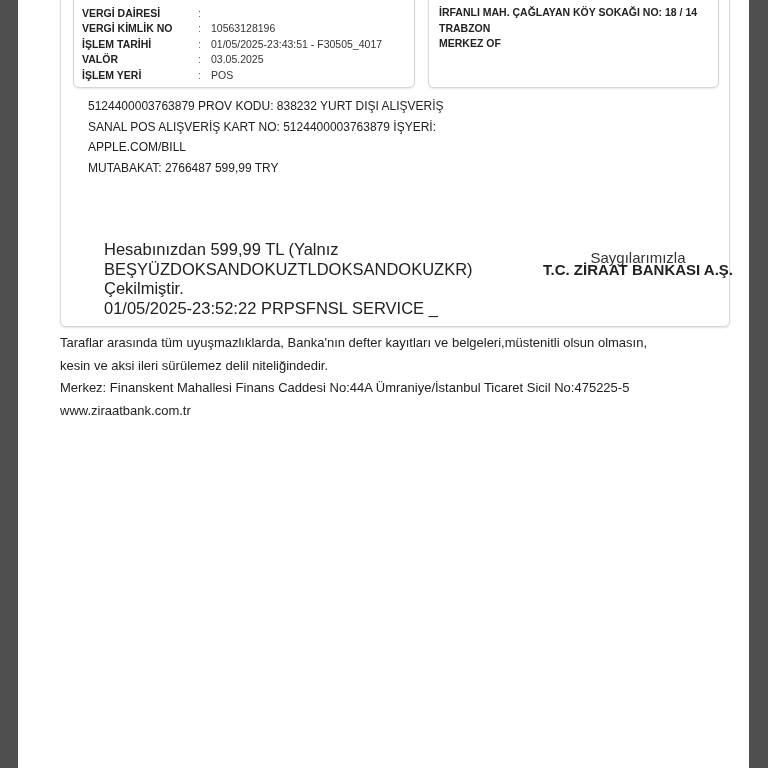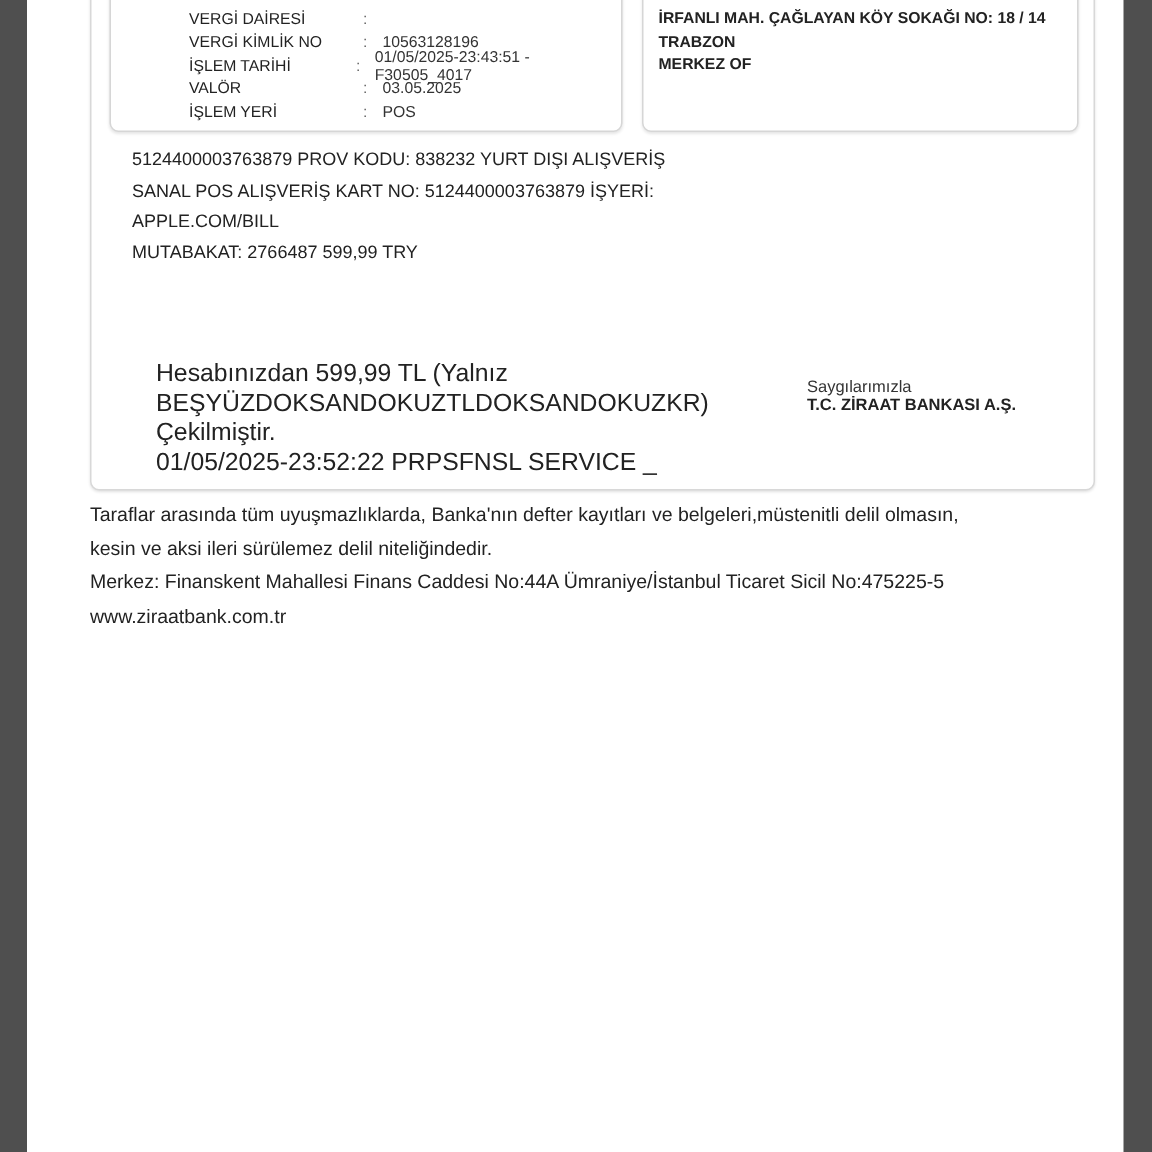--- a/index.html
+++ b/index.html
@@ -24,37 +24,37 @@
       border:1px solid #d6d6d6; border-radius:6px; background:#fff;
       box-shadow:0 1px 2px rgba(0,0,0,0.10);
     }
     .inner-right {
       position:absolute; left:410px; top:-12px; width:289px; height:98px;
       border:1px solid #d6d6d6; border-radius:6px; background:#fff;
       box-shadow:0 1px 2px rgba(0,0,0,0.10);
     }
     .kv-table { position:absolute; left:8px; top:16px; }
     .kv-row { display:flex; height:15.5px; align-items:center; font-size:10.5px; }
-    .kv-label { width:116px; font-weight:normal; color:#222;margin-left:44px; }
+    .kv-label { width:116px; font-weight:bold; color:#222; }
     .kv-sep { width:13px; color:#666; }
     .kv-value { color:#333; }
     .addr { position:absolute; left:10px; top:16px; font-size:10.5px; font-weight:bold; line-height:15.5px; color:#222; }
     .desc {
       position:absolute; left:70px; top:96px; width:600px;
       font-size:12px; line-height:20.5px; color:#222;
     }
     .desc div { white-space:nowrap; }
     .debit {
       position:absolute; left:62px; top:240px;
       font-size:16.5px; line-height:19.5px; color:#222;
     }
     .debit div { white-space:nowrap;margin-left:24px; }
     .sign {
-      position:absolute; left:520px; top:252px; width:200px; 
-      font-size:11px; line-height:12px; color:#333;
+      position:absolute; left:520px; top:252px; width:200px; text-align:center;
+      font-size:15px; line-height:12px; color:#333;
     }
     .sign .bank { font-weight:bold; color:#222; }
     .footer {
       position:absolute; left:42px; top:332px; width:690px;
       font-size:13px; line-height:22.5px; color:#222;
     }
     .footer div { white-space:nowrap; }
   </style>
 </head>
 <body>
@@ -113,18 +113,18 @@
     <div>Çekilmiştir.</div>
     <div>01/05/2025-23:52:22 PRPSFNSL SERVICE _</div>
   </div>
 
   <div class="sign">
     <div>Saygılarımızla</div>
     <div class="bank">T.C. ZİRAAT BANKASI A.Ş.</div>
   </div>
 
   <div class="footer">
-    <div>Taraflar arasında tüm uyuşmazlıklarda, Banka'nın defter kayıtları ve belgeleri,müstenitli delil olmasın,</div>
+    <div>Taraflar arasında tüm uyuşmazlıklarda, Banka'nın defter kayıtları ve belgeleri,müstenitli olsun olmasın,</div>
     <div>kesin ve aksi ileri sürülemez delil niteliğindedir.</div>
     <div>Merkez: Finanskent Mahallesi Finans Caddesi No:44A Ümraniye/İstanbul Ticaret Sicil No:475225-5</div>
     <div>www.ziraatbank.com.tr</div>
   </div>
 </div>
 
 </body></html>

